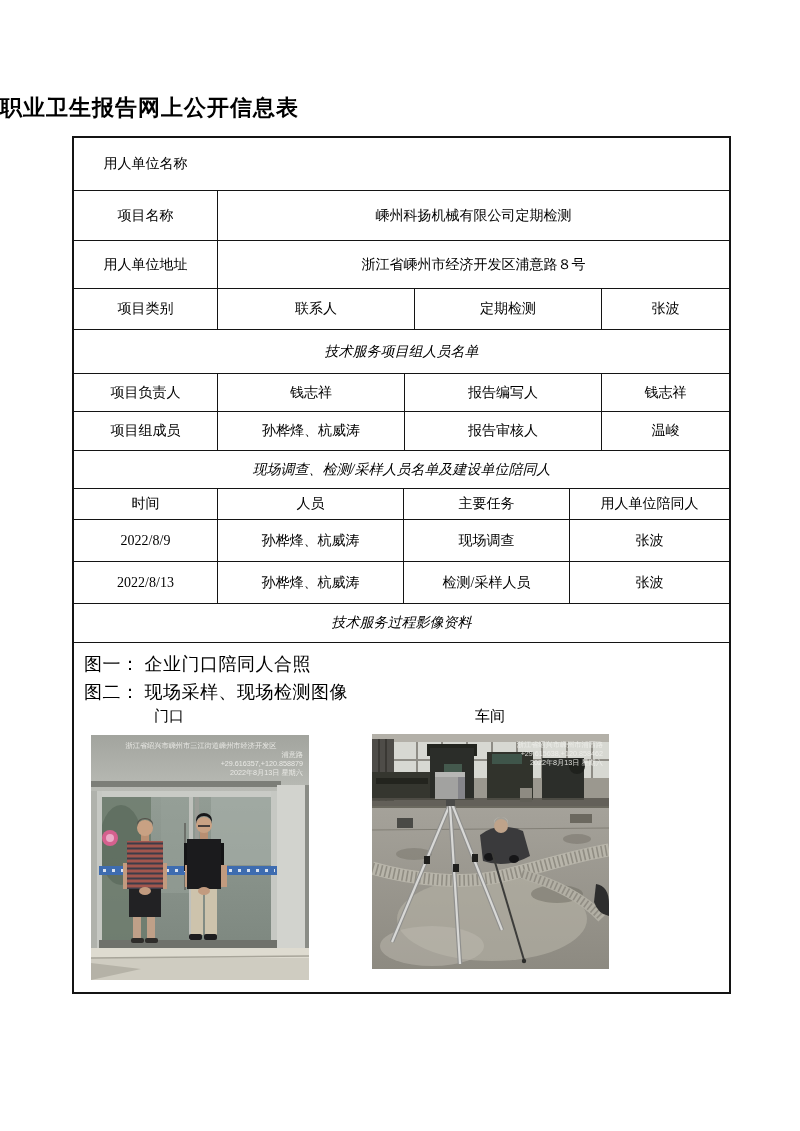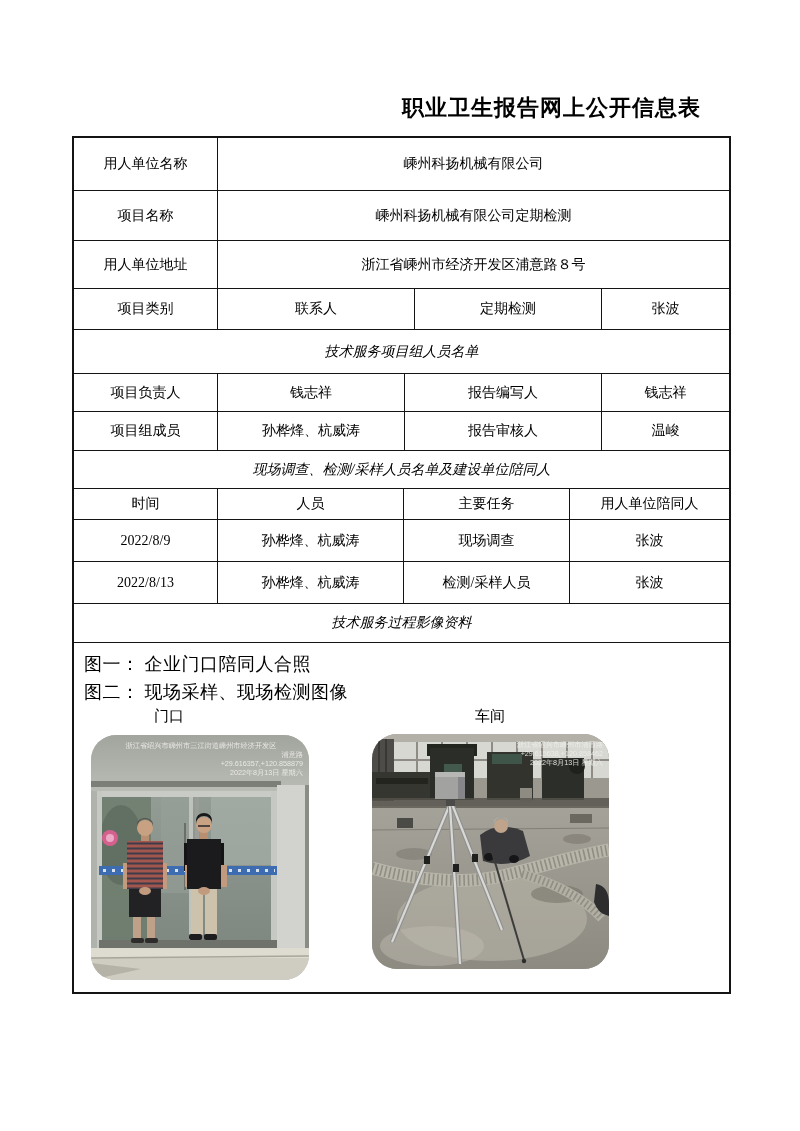--- a/index.html
+++ b/index.html
@@ -1,21 +1,21 @@
 <!DOCTYPE html>
 <html><head>
 <meta charset="utf-8">
 <style>
   html,body{margin:0;padding:0;}
   body{
     width:800px;height:1131px;position:relative;background:#ffffff;
     font-family:"Liberation Serif", serif;color:#000;overflow:hidden;
   }
   .doc-title{
-    position:absolute;top:93px;left:0;width:701px;text-align:right;
+    position:absolute;top:93px;left:0;width:701px;text-align:left;
     font-size:22px;font-weight:bold;letter-spacing:1px;
   }
   .report-table{
     position:absolute;left:72px;top:136px;width:659px;
     border:2px solid #141414;box-sizing:border-box;background:#fff;
   }
   .trow{display:flex;border-top:1.5px solid #141414;box-sizing:border-box;}
   .trow:first-child{border-top:none;}
   .cell{
     border-left:1.5px solid #141414;box-sizing:border-box;
@@ -37,36 +37,35 @@
   .r13{height:350px;display:block;position:relative;}
   .fig-note{
     position:absolute;left:10px;font-size:18px;letter-spacing:0.5px;
   }
   .note1{top:9px}.note2{top:37px}
   .photo-caption{
     position:absolute;top:64px;font-size:15px;text-align:center;
   }
   .cap1{left:0;width:190px;}
   .cap2{left:326px;width:180px;}
-  .photo-frame{position:absolute;overflow:hidden;border-radius:25px;}
+  .photo-frame{position:absolute;overflow:hidden;}
   .pf1{left:17px;top:92px;width:218px;height:245px;}
   .pf2{left:298px;top:91px;width:237px;height:235px;}
   .photo-frame svg{display:block;}
   .wm{font-family:"Liberation Sans",sans-serif;fill:#eeeeea;opacity:0.92;}
 </style>
 </head>
 <body>
 
 <div class="doc-title">职业卫生报告网上公开信息表</div>
 
 <div class="report-table">
 
   <div class="trow r1">
     <div class="cell w-label">用人单位名称</div>
-    <div class="cell w-rest">嵊州科扬机械有限公司</div>
   </div>
   <div class="trow r2">
     <div class="cell w-label">项目名称</div>
     <div class="cell w-rest">嵊州科扬机械有限公司定期检测</div>
   </div>
   <div class="trow r3">
     <div class="cell w-label">用人单位地址</div>
     <div class="cell w-rest">浙江省嵊州市经济开发区浦意路８号</div>
   </div>
 

